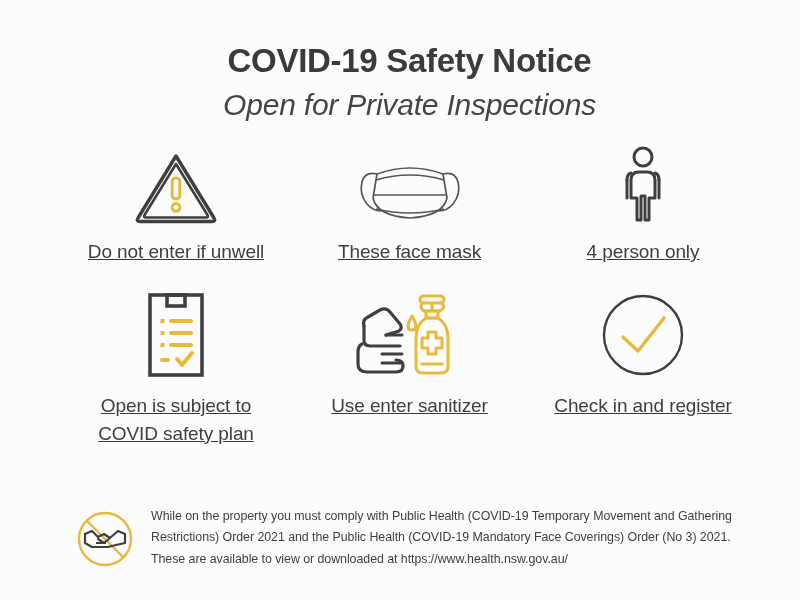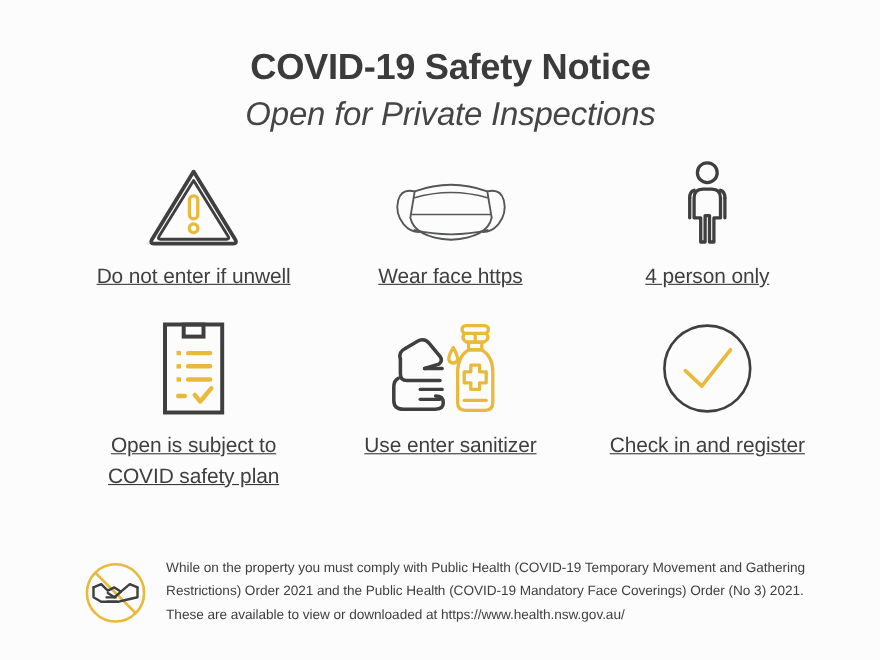--- a/index.html
+++ b/index.html
@@ -132,21 +132,21 @@
         <div class="icon-wrap">
           <svg width="110" height="70" viewBox="0 0 110 70">
             <path d="M22 20 Q10 17 7 28 Q4 40 12 50 Q18 57 26 57" fill="none" stroke="#55565a" stroke-width="1.7" stroke-linecap="round"></path>
             <path d="M88 20 Q100 17 103 28 Q106 40 98 50 Q92 57 84 57" fill="none" stroke="#55565a" stroke-width="1.7" stroke-linecap="round"></path>
             <path d="M22 20 Q55 8 88 20 L92 44 Q88 62 55 64 Q22 62 18 44 Z" fill="none" stroke="#55565a" stroke-width="1.7" stroke-linejoin="round"></path>
             <path d="M21 26 Q55 16 89 26" fill="none" stroke="#55565a" stroke-width="1.5"></path>
             <path d="M19 41 L91 41" fill="none" stroke="#55565a" stroke-width="1.5"></path>
             <path d="M21 55 Q55 63 89 55" fill="none" stroke="#55565a" stroke-width="1.5"></path>
           </svg>
         </div>
-        <div class="cell-label">Wear face https</div>
+        <div class="cell-label">These face mask</div>
       </div>
 
       <div class="cell">
         <div class="icon-wrap">
           <svg width="58" height="78" viewBox="0 0 58 78">
             <circle cx="29" cy="11" r="9" fill="none" stroke="#3f3f3f" stroke-width="3"></circle>
             <path d="M17 34 Q17 26 25 26 L33 26 Q41 26 41 34 L41 52 L35 52 L35 74 L31 74 L31 50 L27 50 L27 74 L23 74 L23 52 L17 52 Z" fill="none" stroke="#3f3f3f" stroke-width="3" stroke-linejoin="round"></path>
             <path d="M13 34 Q13 28 17 27" fill="none" stroke="#3f3f3f" stroke-width="3" stroke-linecap="round"></path>
             <path d="M13 34 L13 52" fill="none" stroke="#3f3f3f" stroke-width="3" stroke-linecap="round"></path>
             <path d="M45 34 L45 52" fill="none" stroke="#3f3f3f" stroke-width="3" stroke-linecap="round"></path>

